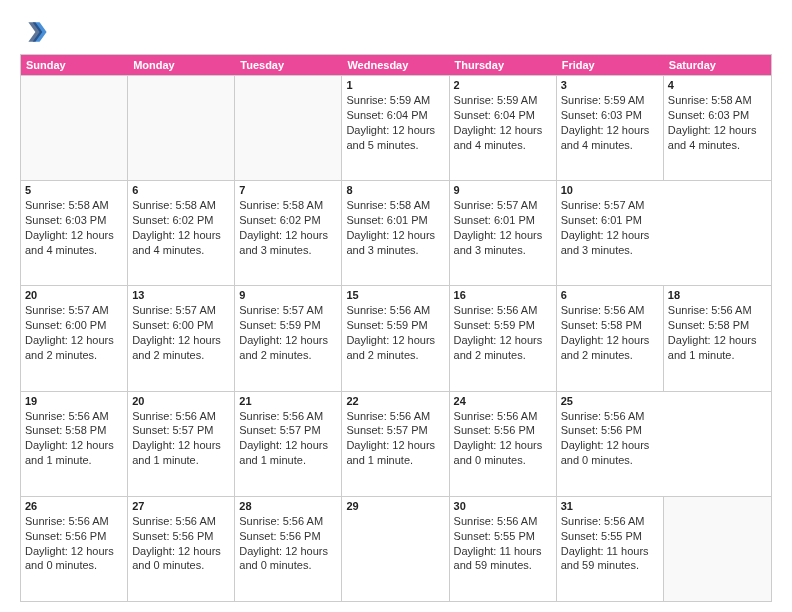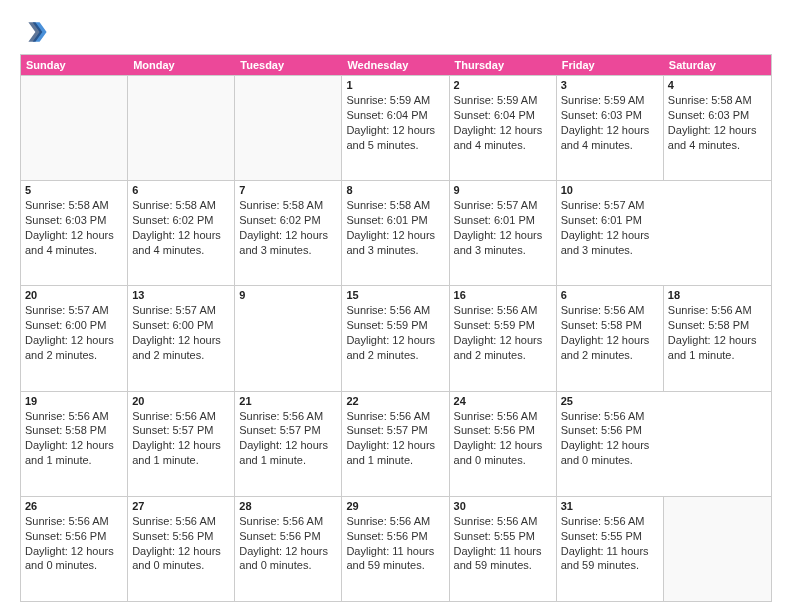--- a/index.html
+++ b/index.html
@@ -228,20 +228,24 @@
           </div>
           <div class="cal-cell">
             <div class="day-num">13</div>
             <div class="day-info">Sunrise: 5:57 AM
 Sunset: 6:00 PM
 Daylight: 12 hours
 and 2 minutes.</div>
           </div>
           <div class="cal-cell">
             <div class="day-num">9</div>
+            <div class="day-info">Sunrise: 5:57 AM
+Sunset: 5:59 PM
+Daylight: 12 hours
+and 2 minutes.</div>
           </div>
           <div class="cal-cell">
             <div class="day-num">15</div>
             <div class="day-info">Sunrise: 5:56 AM
 Sunset: 5:59 PM
 Daylight: 12 hours
 and 2 minutes.</div>
           </div>
           <div class="cal-cell">
             <div class="day-num">16</div>
@@ -326,24 +330,20 @@
           </div>
           <div class="cal-cell">
             <div class="day-num">28</div>
             <div class="day-info">Sunrise: 5:56 AM
 Sunset: 5:56 PM
 Daylight: 12 hours
 and 0 minutes.</div>
           </div>
           <div class="cal-cell">
             <div class="day-num">29</div>
-            <div class="day-info">Sunrise: 5:56 AM
-Sunset: 5:56 PM
-Daylight: 11 hours
-and 59 minutes.</div>
           </div>
           <div class="cal-cell">
             <div class="day-num">30</div>
             <div class="day-info">Sunrise: 5:56 AM
 Sunset: 5:55 PM
 Daylight: 11 hours
 and 59 minutes.</div>
           </div>
           <div class="cal-cell">
             <div class="day-num">31</div>

